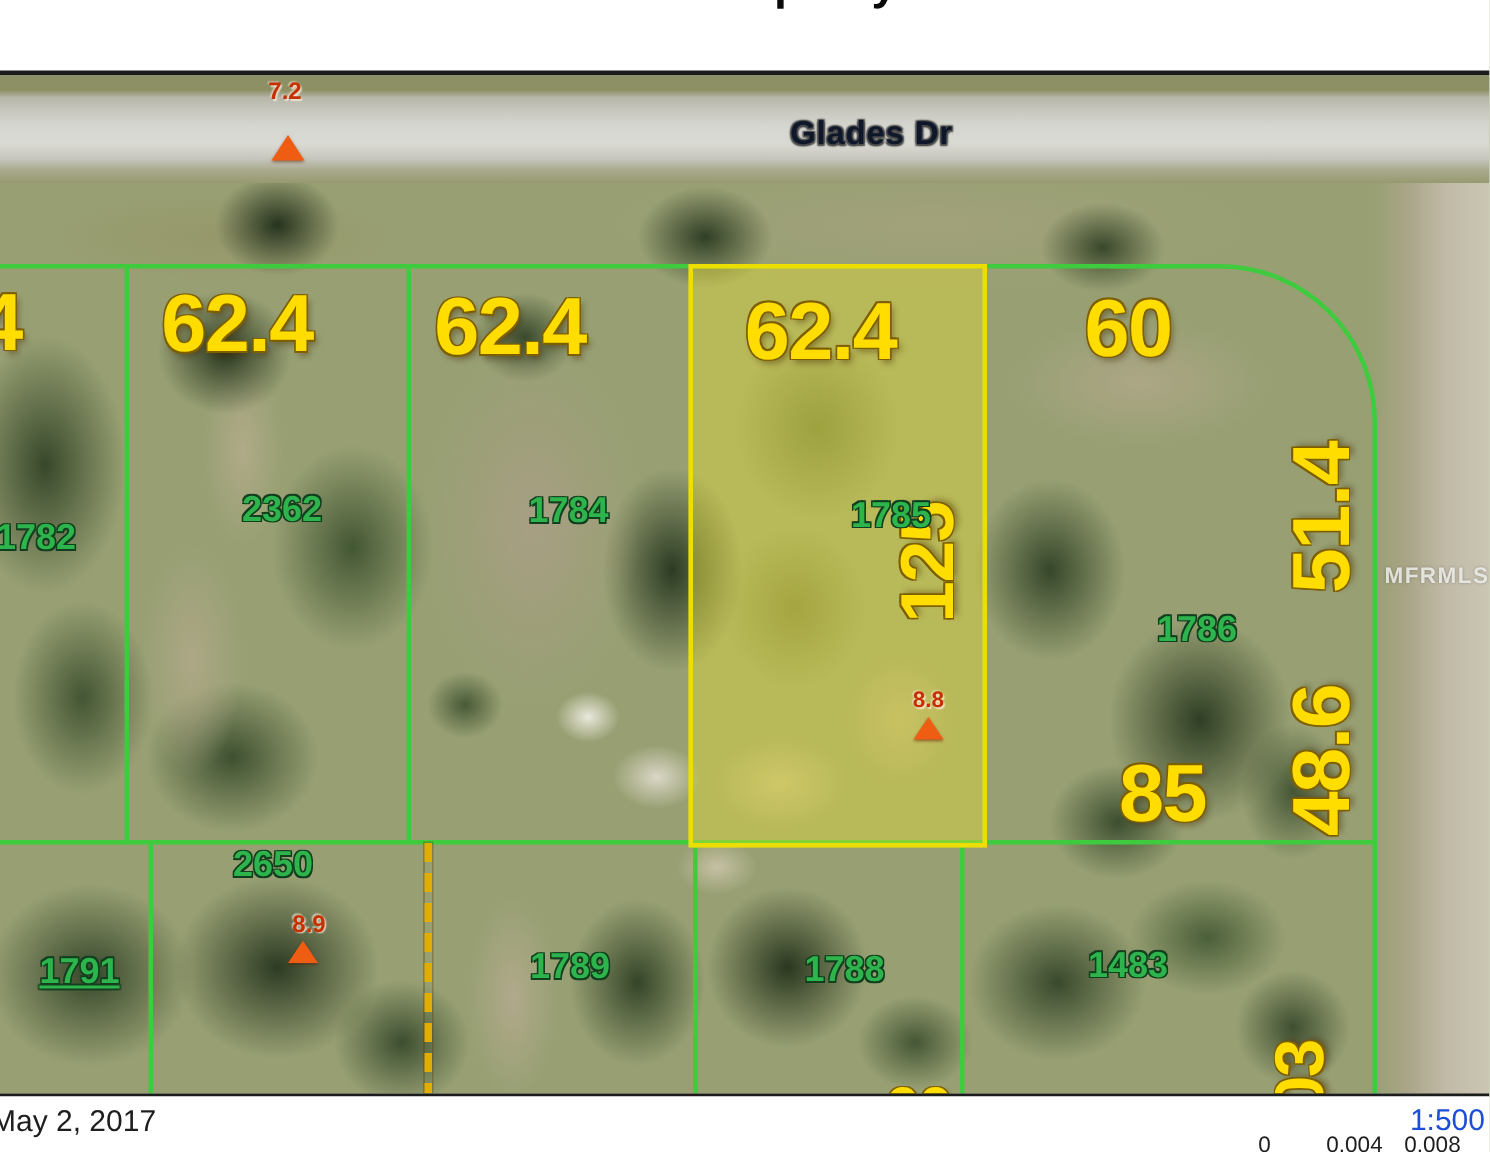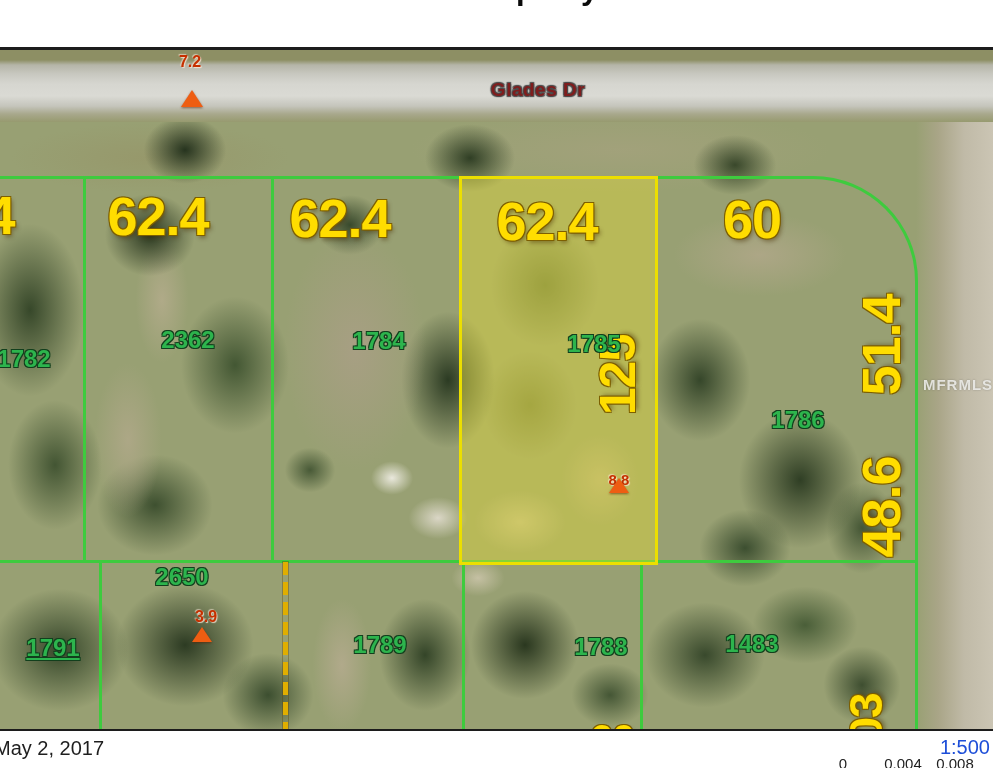--- a/index.html
+++ b/index.html
@@ -77,22 +77,22 @@
     background:rgba(228,220,52,0.42);border:3px solid #ecdf00;}
 
   
   .lbl{position:absolute;transform:translate(-50%,-50%);white-space:nowrap;line-height:1;}
   .lbl.rot{transform:translate(-50%,-50%) rotate(-90deg);}
   .dim{color:#ffdd00;font-weight:bold;font-size:54px;letter-spacing:-1px;
     text-shadow:1px 1px 0 #7d5f00,-1px -1px 0 #7d5f00,1px -1px 0 #7d5f00,-1px 1px 0 #7d5f00,2px 3px 4px rgba(70,45,0,0.45);}
   .dim.mid{font-size:50px;}
   .pid{color:#2db44d;font-weight:bold;font-size:24px;
     text-shadow:1px 1px 0 #123f1d,-1px -1px 0 #123f1d,1px -1px 0 #123f1d,-1px 1px 0 #123f1d;}
-  .street{color:#7f1d1d;font-weight:bold;font-size:19px;letter-spacing:0.5px;
-    text-shadow:1px 1px 1px #4a4a4a,-1px -1px 1px #4a4a4a,1px -1px 1px #4a4a4a,-1px 1px 1px #4a4a4a;}
+  .street{color:#0f172a;font-weight:bold;font-size:22px;letter-spacing:0.5px;
+    text-shadow:1px 1px 1px #4a4a4a,-1px -1px 1px #4a4a4a,1px -1px 1px #4a4a4a,-1px 1px 1px #4a4a4a;margin-left:43px;}
   .elev{color:#c63000;font-weight:bold;font-size:16px;
     text-shadow:1px 1px 1px rgba(255,235,220,0.8),-1px -1px 1px rgba(255,235,220,0.6);}
   .tri{position:absolute;width:0;height:0;transform:translate(-50%,0);
     border-left:11px solid transparent;border-right:11px solid transparent;border-bottom:17px solid #ee5d12;
     filter:drop-shadow(0 1px 1px rgba(90,30,0,0.6));}
   .tri.sm{border-left-width:10px;border-right-width:10px;border-bottom-width:15px;}
   .watermark{color:rgba(242,242,238,0.85);font-size:15px;font-weight:bold;letter-spacing:1px;
     text-shadow:0 0 2px rgba(60,60,60,0.4);}
 
   
@@ -137,38 +137,39 @@
   <div class="highlight"></div>
 
   <div class="lbl dim" style="left:0px;top:165px;">4</div>
   <div class="lbl dim" style="left:158px;top:166px;">62.4</div>
   <div class="lbl dim" style="left:340px;top:168px;">62.4</div>
   <div class="lbl dim" style="left:547px;top:171px;">62.4</div>
   <div class="lbl dim" style="left:752px;top:169px;">60</div>
   <div class="lbl dim mid rot" style="left:618px;top:325px;">125</div>
   <div class="lbl dim rot" style="left:881px;top:295px;">51.4</div>
   <div class="lbl dim rot" style="left:881px;top:457px;">48.6</div>
+  <div class="lbl dim" style="left:775px;top:479px;">85</div>
   <div class="lbl dim rot" style="left:866px;top:668px;font-size:46px;">03</div>
   <div class="lbl dim" style="left:612px;top:690px;font-size:42px;">60</div>
 
   <div class="lbl pid" style="left:24px;top:309px;">1782</div>
   <div class="lbl pid" style="left:188px;top:290px;">2362</div>
   <div class="lbl pid" style="left:379px;top:291px;">1784</div>
   <div class="lbl pid" style="left:594px;top:294px;">1785</div>
   <div class="lbl pid" style="left:798px;top:370px;">1786</div>
   <div class="lbl pid" style="left:752px;top:594px;">1483</div>
-  <div class="lbl pid" style="left:563px;top:597px;margin-left:38px;">1788</div>
+  <div class="lbl pid" style="left:563px;top:597px;">1788</div>
   <div class="lbl pid" style="left:380px;top:595px;text-align:right;">1789</div>
   <div class="lbl pid" style="left:182px;top:527px;">2650</div>
   <div class="lbl pid" style="left:53px;top:598px;text-decoration:underline;">1791</div>
 
-  <div class="lbl elev" style="left:619px;top:417px;font-size:15px;margin-top:12px;">8.8</div>
+  <div class="lbl elev" style="left:619px;top:417px;font-size:15px;">8.8</div>
   <div class="tri sm" style="left:619px;top:428px;"></div>
 
-  <div class="lbl elev" style="left:206px;top:567px;">3.9</div>
+  <div class="lbl elev" style="left:206px;top:567px;">8.9</div>
   <div class="tri sm" style="left:202px;top:577px;"></div>
 
   <div class="lbl watermark" style="left:958px;top:334px;">MFRMLS</div>
 
 </div>
 
 <div class="black-line" style="top:729px;height:2px;"></div>
 
 <div class="bottombar">
   <div class="date">May 2, 2017</div>

